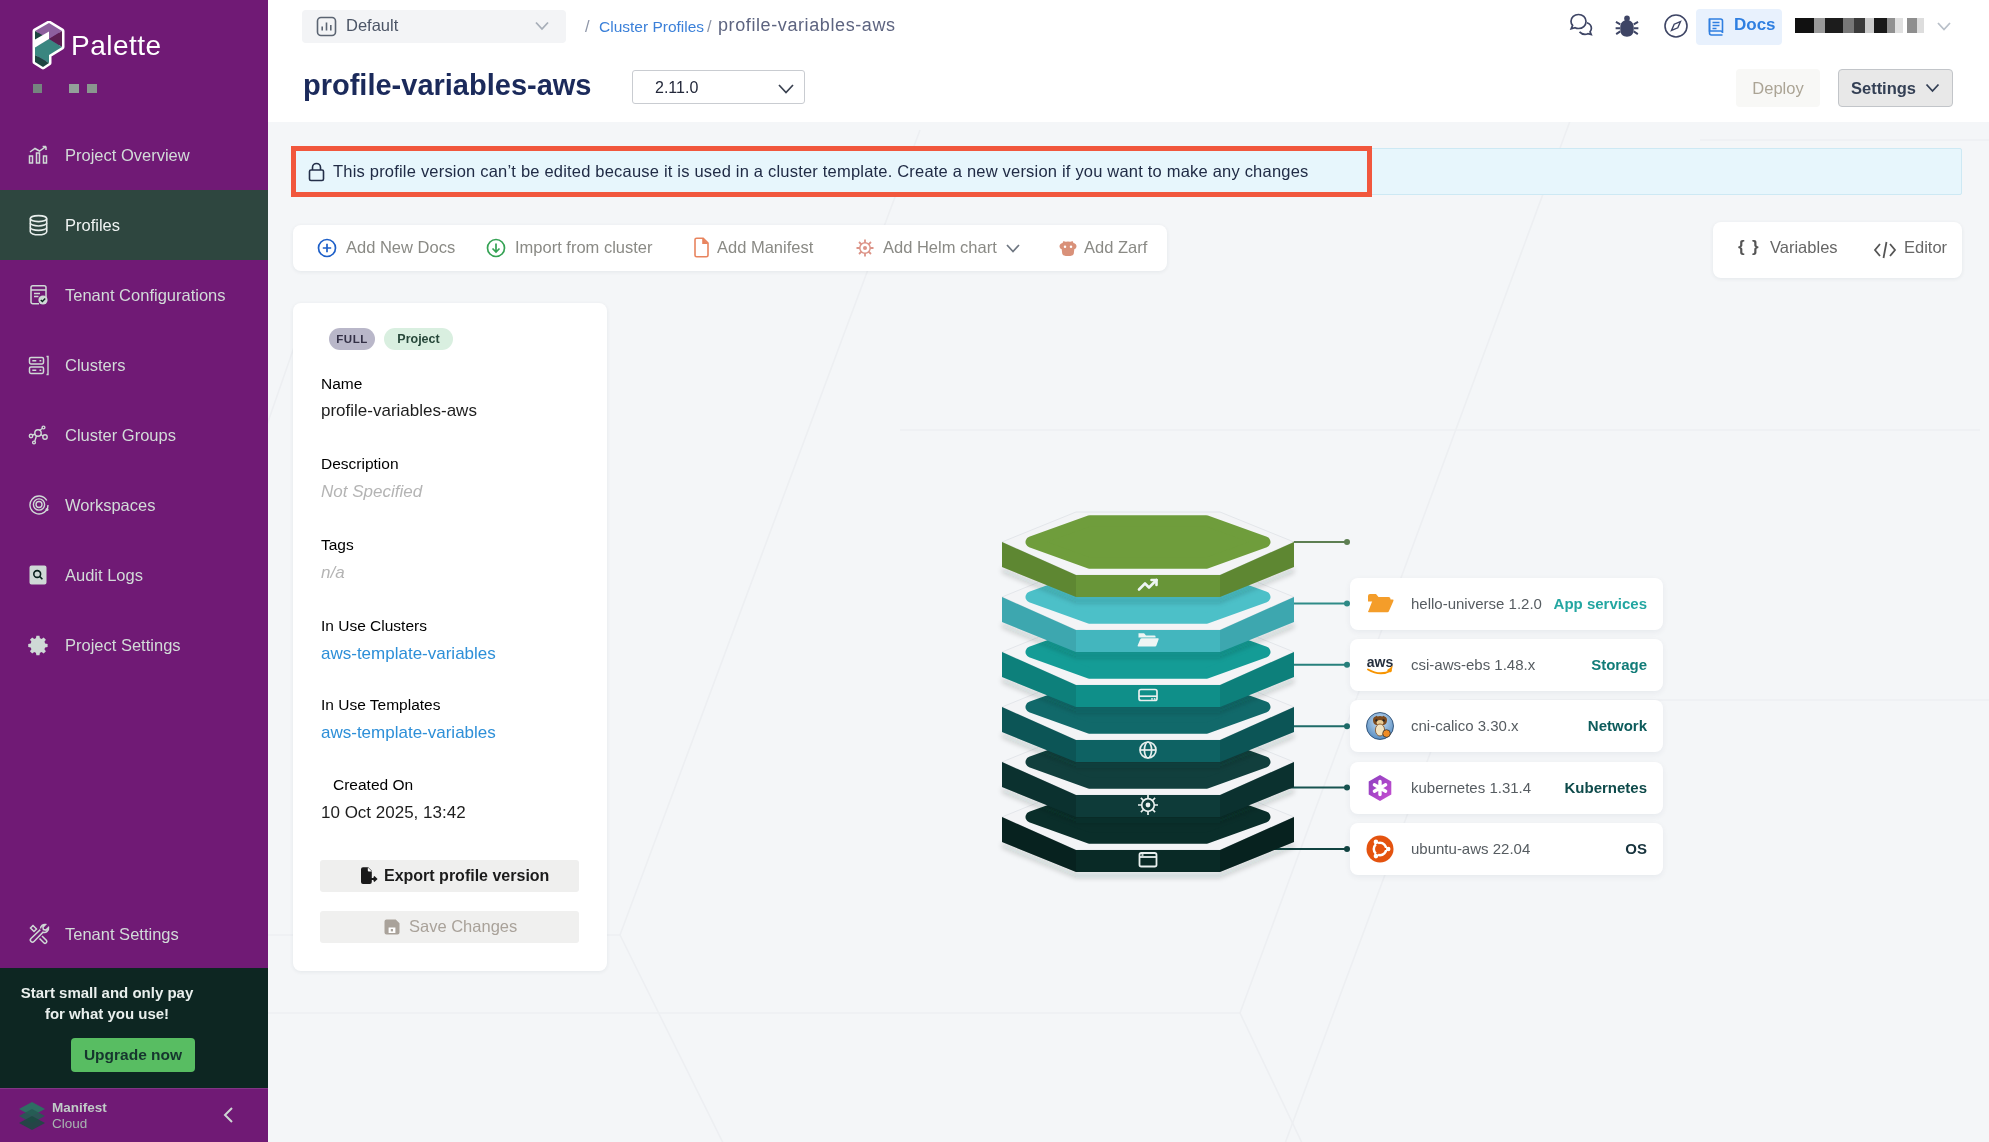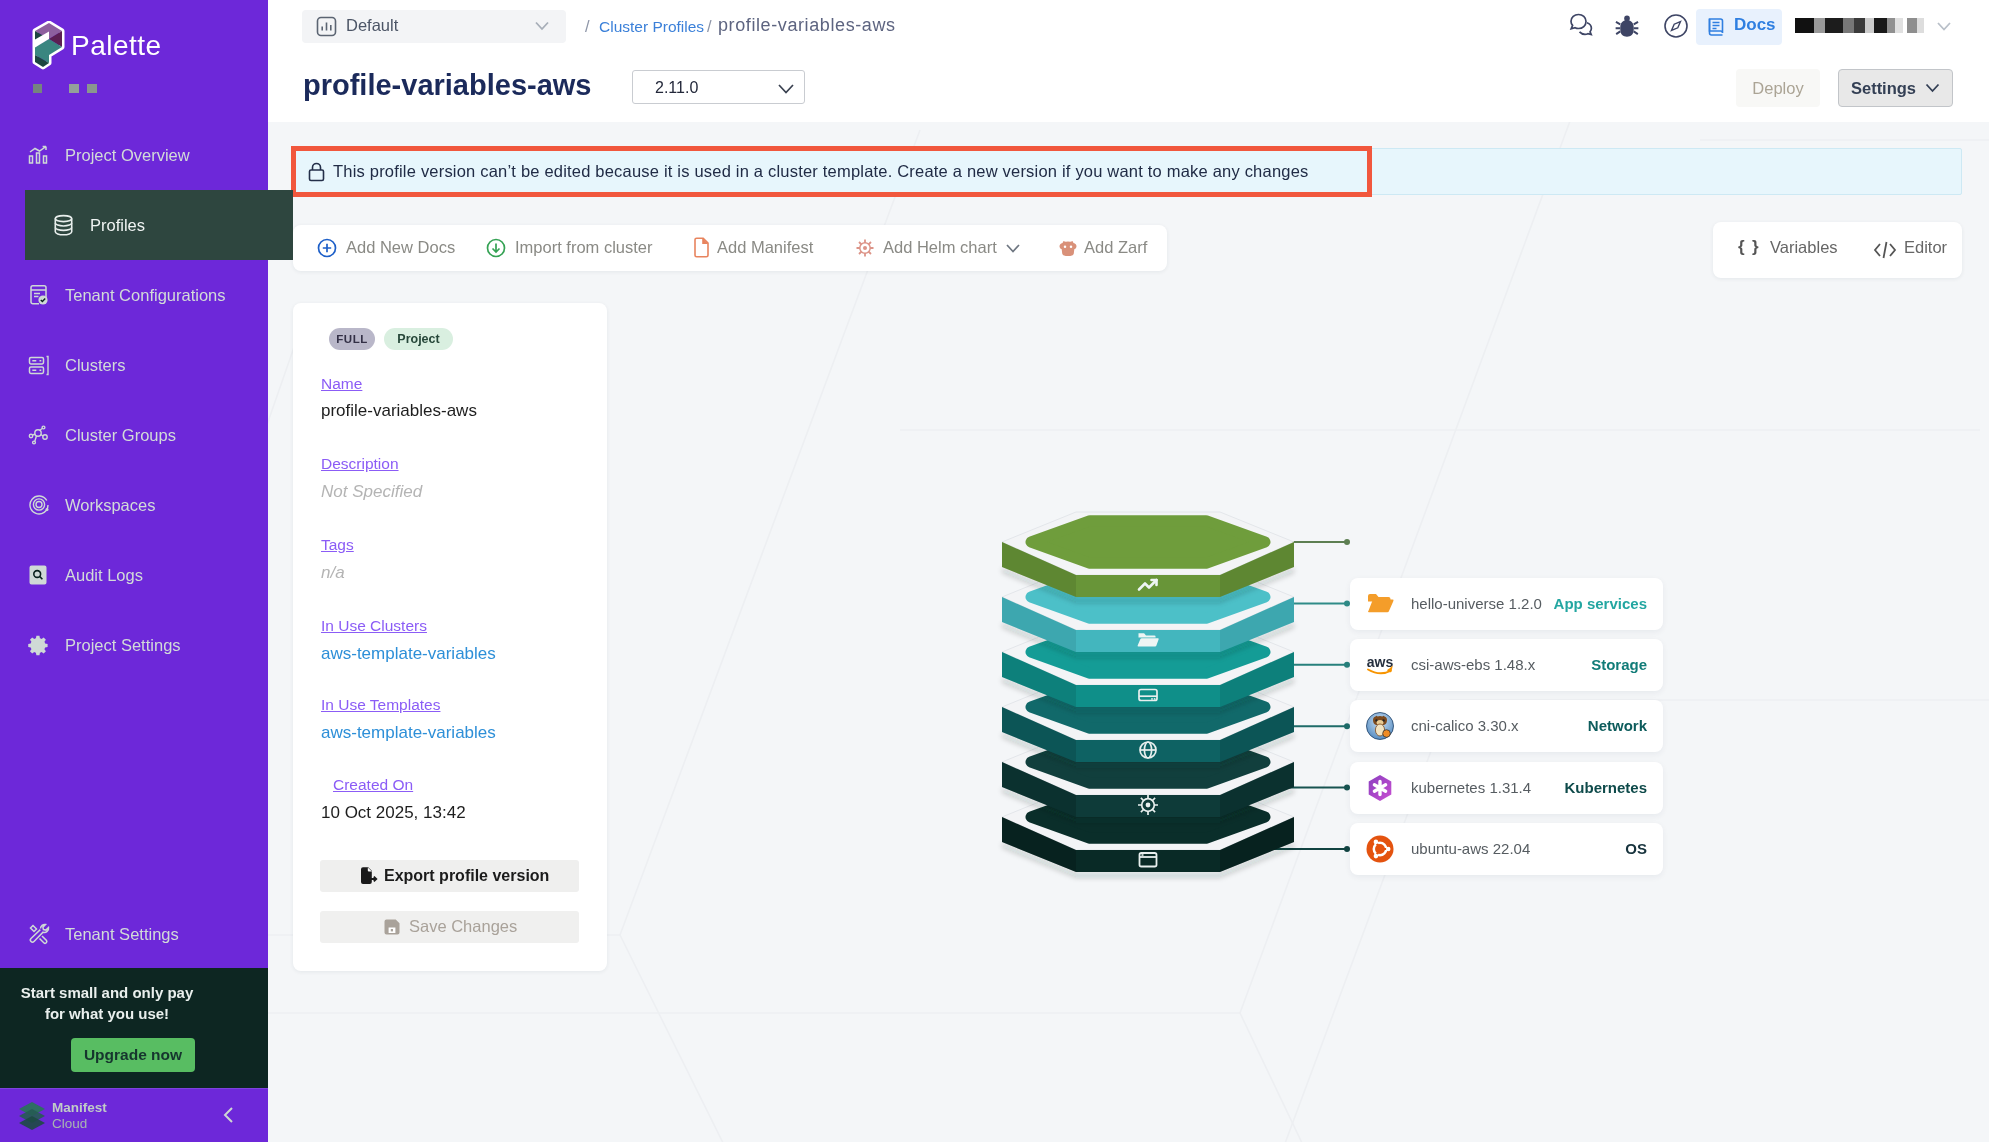--- a/index.html
+++ b/index.html
@@ -1,34 +1,34 @@
 <!DOCTYPE html>
 <html><head>
 <meta charset="utf-8">
 <style>
 * { margin:0; padding:0; box-sizing:border-box; }
 html,body { width:1989px; height:1142px; overflow:hidden; }
 body { font-family:"Liberation Sans", sans-serif; -webkit-font-smoothing:antialiased; }
 .page { position:relative; width:1989px; height:1142px; background:#fff; overflow:hidden; }
 .abs { position:absolute; }
 
-.sidebar { position:absolute; left:0; top:0; width:268px; height:1142px; background:#6d28d9; z-index:50; }
+.sidebar { position:absolute; left:0; top:0; width:268px; height:1142px; background:#701a75; z-index:50; }
 .nav-item { position:absolute; left:0; width:268px; height:70px; display:flex; align-items:center; color:#d2dbd8; font-size:16.5px; }
 .nav-item svg { position:absolute; left:27px; }
 .nav-item span { position:absolute; left:65px; }
 .nav-active { background:#2e463f; }
 
 .header { position:absolute; left:268px; top:0; width:1721px; height:122px; background:#ffffff; }
 .projsel { position:absolute; left:34px; top:10px; width:264px; height:33px; background:#f3f4f6; border-radius:4px; color:#4c5566; font-size:16.5px; }
 .bc { position:absolute; top:17px; font-size:16.5px; }
 .btn { position:absolute; border-radius:4px; font-size:16.5px; display:flex; align-items:center; justify-content:center; }
 
 .content { position:absolute; left:268px; top:122px; width:1721px; height:1020px; background:#f4f6f8; }
 .card { background:#fff; border-radius:8px; box-shadow:0 1px 4px rgba(20,40,60,0.07); position:absolute; }
-.lbl { color:#8b5cf6; font-size:15.5px;text-decoration:underline; }
+.lbl { color:#000000; font-size:15.5px; }
 .val { color:#1e1e1e; font-size:17px; }
 .packcard { position:absolute; left:1082px; width:313px; height:52px; background:#fff; border-radius:8px; box-shadow:0 2px 6px rgba(20,40,60,0.06); }
 .packname { position:absolute; left:61px; top:17px; font-size:15px; color:#565c61; }
 .packtag { position:absolute; right:16px; top:17px; font-size:15px; font-weight:bold; }
 </style>
 </head>
 <body>
 <div class="page">
 
 <div class="content"></div>
@@ -130,21 +130,21 @@
   <div style="position:absolute;left:69px;top:84px;width:10px;height:9px;background:#93a09a;"></div>
   <div style="position:absolute;left:87px;top:84px;width:10px;height:9px;background:#8a968f;"></div>
 
   <div class="nav-item" style="top:120px;">
     <svg width="22" height="22" viewBox="0 0 22 22" fill="none" stroke="#cfd9d6" stroke-width="1.5">
       <path d="M2.5 12 v7 h3 v-7 Z M9.5 9 v10 h3 V9 Z M16.5 12 v7 h3 v-7 Z"></path>
       <path d="M3 8 L8 4.5 L12.5 7 L19 2.5 M19 2.5 h-3.4 M19 2.5 v3.4"></path>
     </svg>
     <span>Project Overview</span>
   </div>
-  <div class="nav-item nav-active" style="top:190px;margin-left:25px;">
+  <div class="nav-item nav-active" style="top:190px;">
     <svg width="23" height="23" viewBox="0 0 23 23" fill="none" stroke="#e8eeec" stroke-width="1.6">
       <ellipse cx="11.5" cy="4.6" rx="8.2" ry="3"></ellipse>
       <path d="M3.3 4.6 v4.4 c0 1.65 3.7 3 8.2 3 s8.2 -1.35 8.2 -3 V4.6"></path>
       <path d="M3.3 9 v4.4 c0 1.65 3.7 3 8.2 3 s8.2 -1.35 8.2 -3 V9"></path>
       <path d="M3.3 13.4 v4.4 c0 1.65 3.7 3 8.2 3 s8.2 -1.35 8.2 -3 v-4.4"></path>
     </svg>
     <span style="color:#f0f4f3;">Profiles</span>
   </div>
   <div class="nav-item" style="top:260px;">
     <svg width="23" height="23" viewBox="0 0 23 23" fill="none" stroke="#cfd9d6" stroke-width="1.5">

